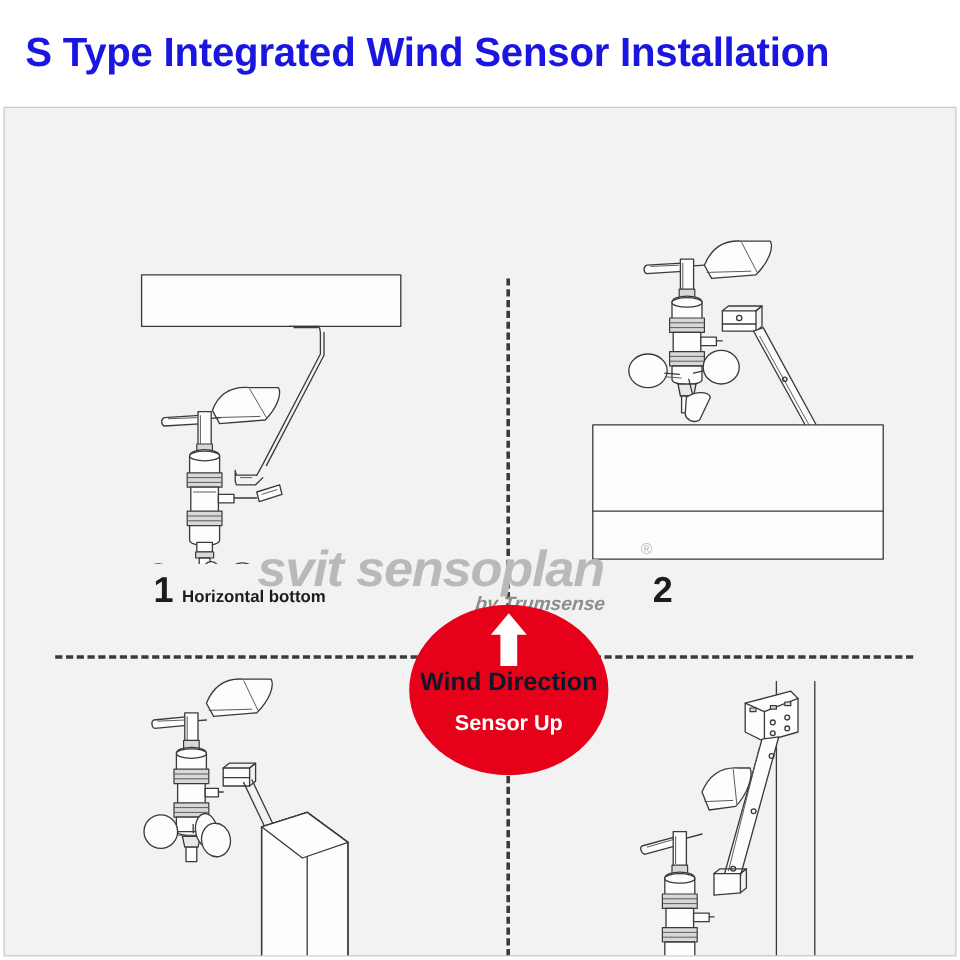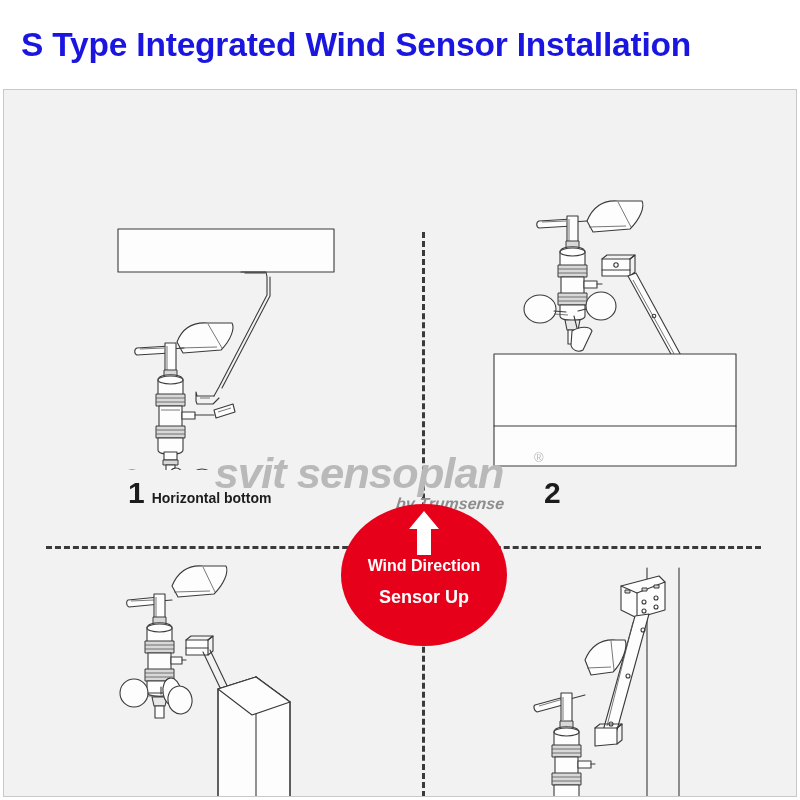--- a/index.html
+++ b/index.html
@@ -77,21 +77,21 @@
   .badge{
     position:absolute;left:337px;top:414px;
     width:166px;height:142px;
     border-radius:50%;
     background:#e60019;
     display:flex;flex-direction:column;align-items:center;
     overflow:hidden;
   }
   .badge-arrow{margin-top:6px;}
   .badge-line1{
-    color:#ffffff;font-weight:bold;font-size:16px;
+    color:#0f172a;font-weight:bold;font-size:21px;
     font-family:"Liberation Sans",sans-serif;
     margin-top:2px;white-space:nowrap;line-height:1;
   }
   .badge-line2{
     color:#ffffff;font-weight:bold;font-size:18px;
     font-family:"Liberation Sans",sans-serif;
     margin-top:14px;white-space:nowrap;line-height:1;
   }
 
   

